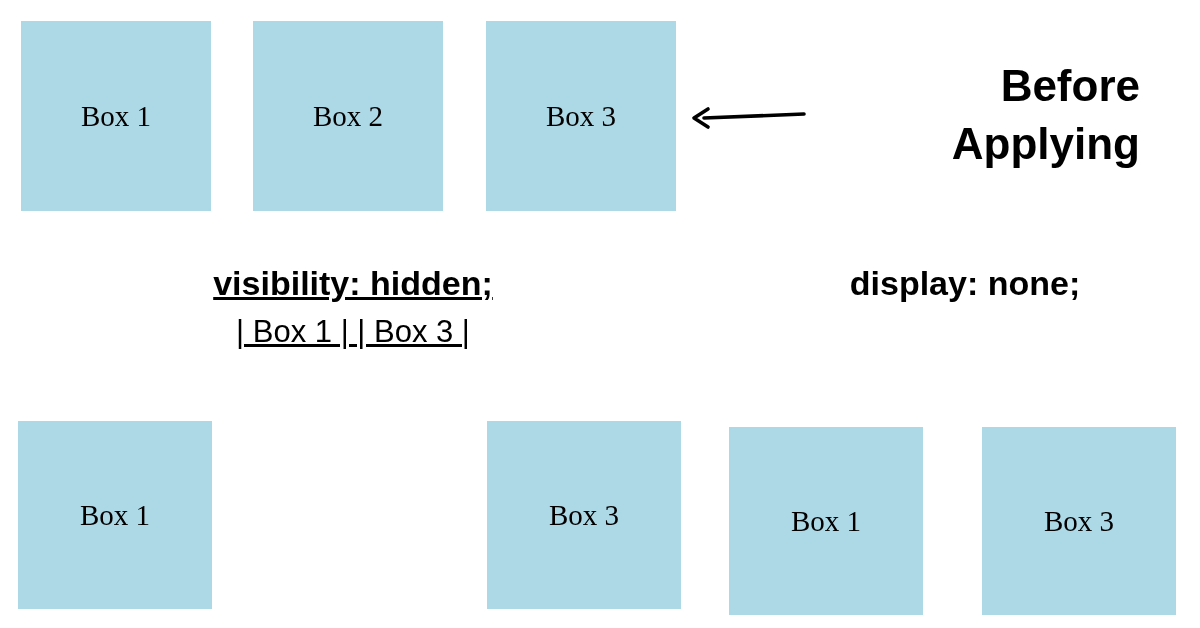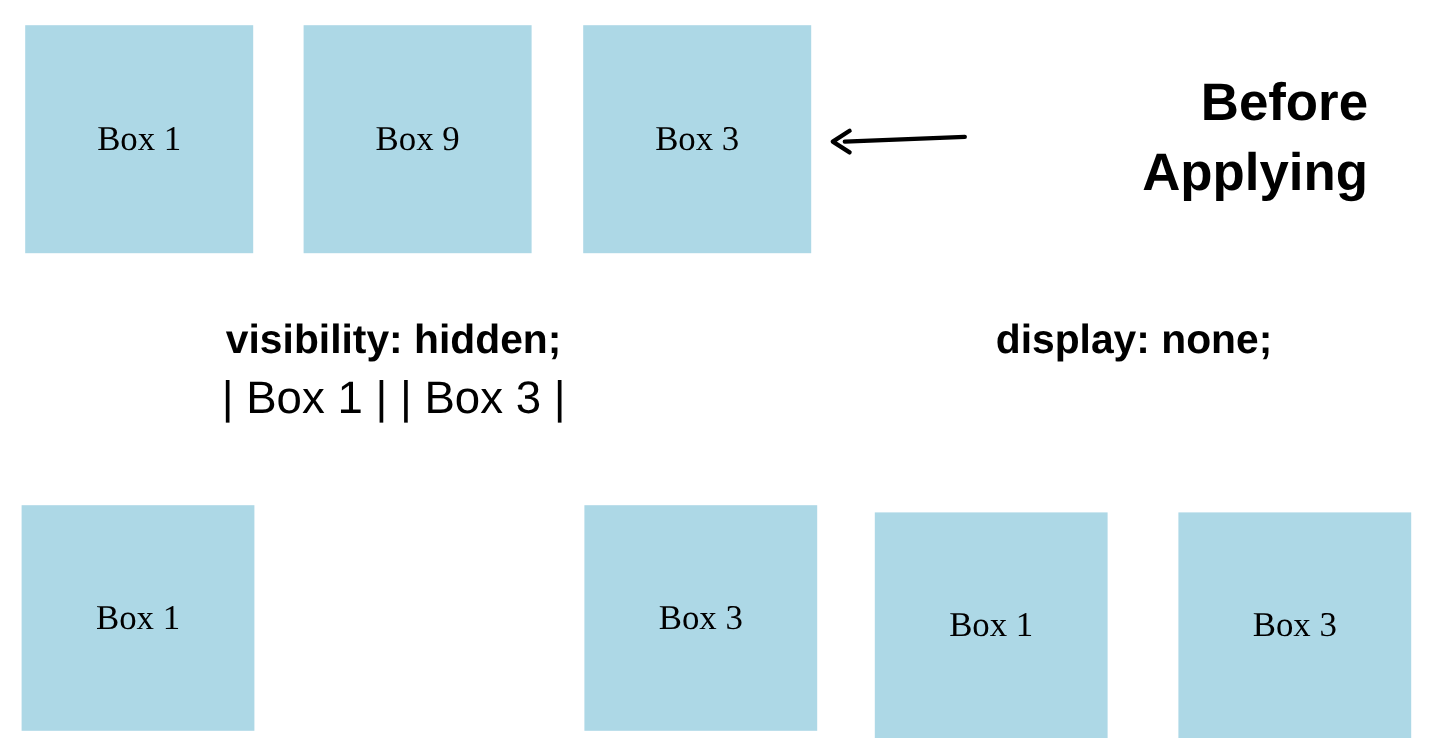--- a/index.html
+++ b/index.html
@@ -52,44 +52,44 @@
     width: 118px;
     height: 30px;
   }
   .label-group {
     position: absolute;
     top: 260px;
     width: 400px;
     text-align: center;
     color: var(--text, #000000);
   }
-  .label-group.left  { left: 128px; }
-  .label-group.right { left: 745px; }
+  .label-group.left  { left: 153px; text-decoration: underline; }
+  .label-group.right { left: 765px; }
   .label-group .heading {
     font-weight: 700;
     font-size: 34px;
     line-height: 46px;
   }
   .label-group .flow-text {
     font-weight: 400;
-    font-size: 38px;
+    font-size: 31px;
     line-height: 44px;
     margin-top: 4px;
   }
 </style>
 </head>
 <body>
 
 <div class="canvas">
 
   <div class="box" style="left:21px; top:21px;">
     <span class="box-label">Box 1</span>
   </div>
   <div class="box" style="left:253px; top:21px;">
-    <span class="box-label">Box 9</span>
+    <span class="box-label">Box 2</span>
   </div>
   <div class="box" style="left:486px; top:21px;">
     <span class="box-label">Box 3</span>
   </div>
 
   <div class="arrow-wrap">
     <svg width="118" height="30" viewBox="0 0 118 30" aria-hidden="true">
       <line x1="14" y1="16" x2="114" y2="12" stroke="#000000" stroke-width="3.6" stroke-linecap="round"></line>
       <polyline points="18,7 4,16 18,25" fill="none" stroke="#000000" stroke-width="3.6" stroke-linecap="round" stroke-linejoin="round"></polyline>
     </svg>

